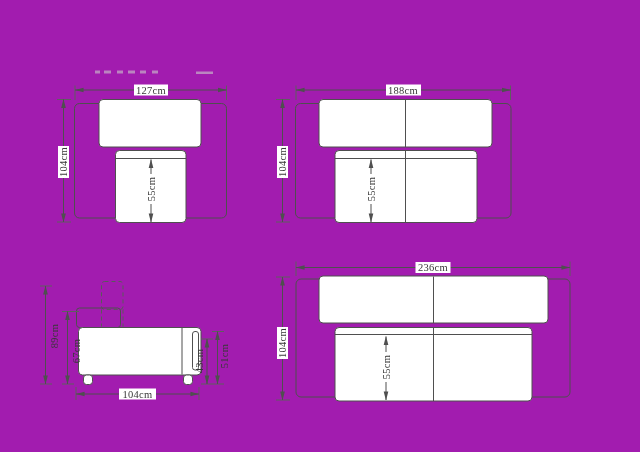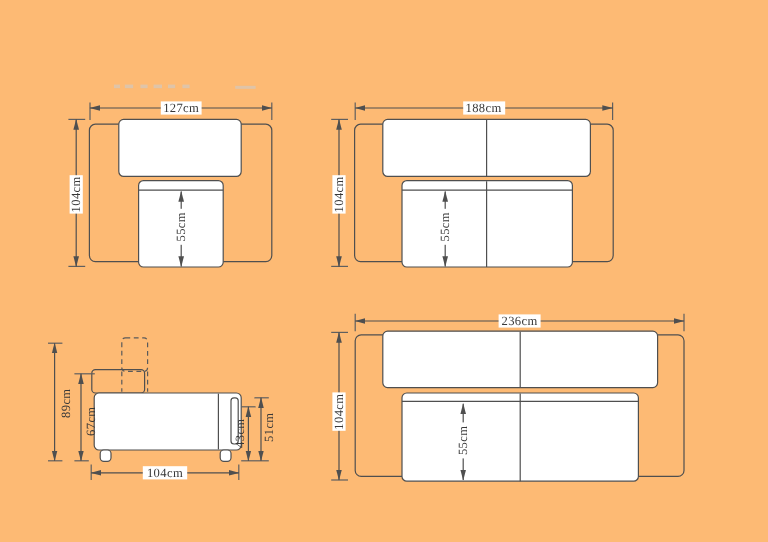--- a/index.html
+++ b/index.html
@@ -1,16 +1,16 @@
 <!DOCTYPE html>
 <html><head>
 <meta charset="utf-8">
 <style>
   html,body{margin:0;padding:0;background:#ffffff;}
-  .page{position:relative;width:640px;height:452px;background:#fdba74;overflow:hidden;
+  .page{position:relative;width:640px;height:452px;background:#a21caf;overflow:hidden;
         font-family:"Liberation Serif",serif;}
   svg{display:block;}
   .shape{fill:none;stroke:#4f4f4f;stroke-width:1;}
   .shape-w{fill:#ffffff;stroke:#4f4f4f;stroke-width:1;}
   .thin{fill:none;stroke:#4f4f4f;stroke-width:1;}
   .dashed{fill:none;stroke:#5a5a5a;stroke-width:1;stroke-dasharray:4 3;}
   .dim{fill:none;stroke:#4f4f4f;stroke-width:1;}
   .ext{fill:none;stroke:#5f5f5f;stroke-width:1;}
   .mask{fill:#ffffff;stroke:none;}
   text.dimtxt{font-family:"Liberation Serif",serif;font-size:10.5px;fill:#383838;

